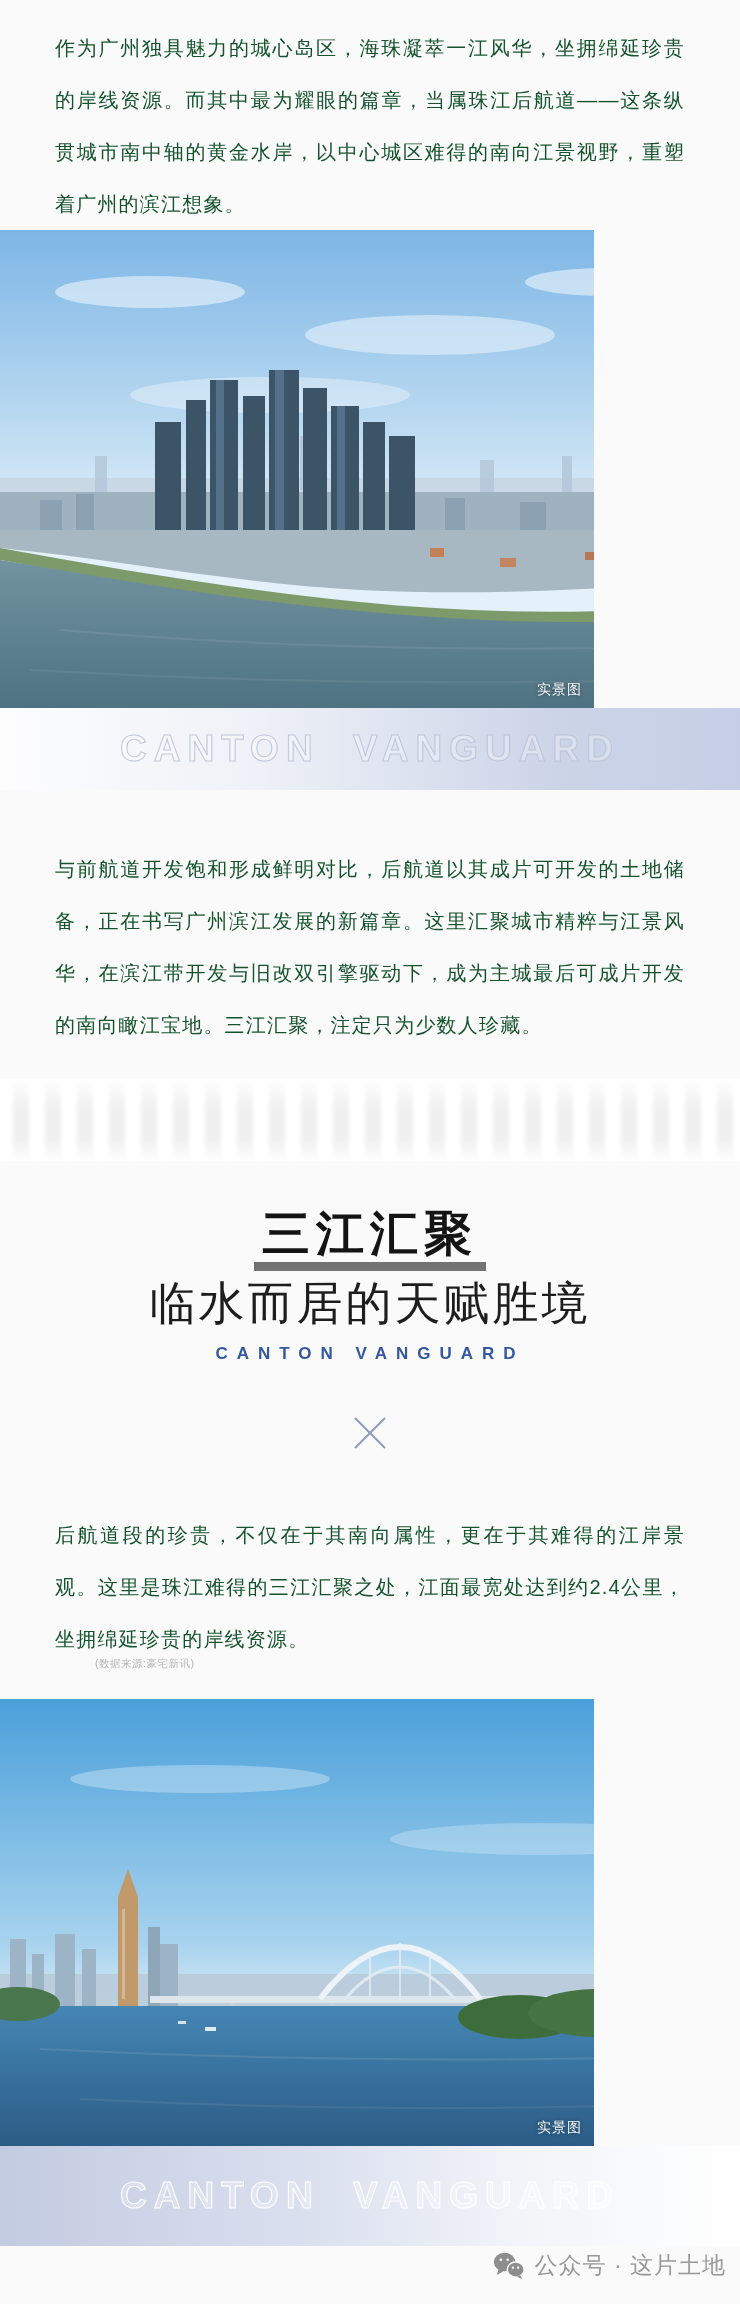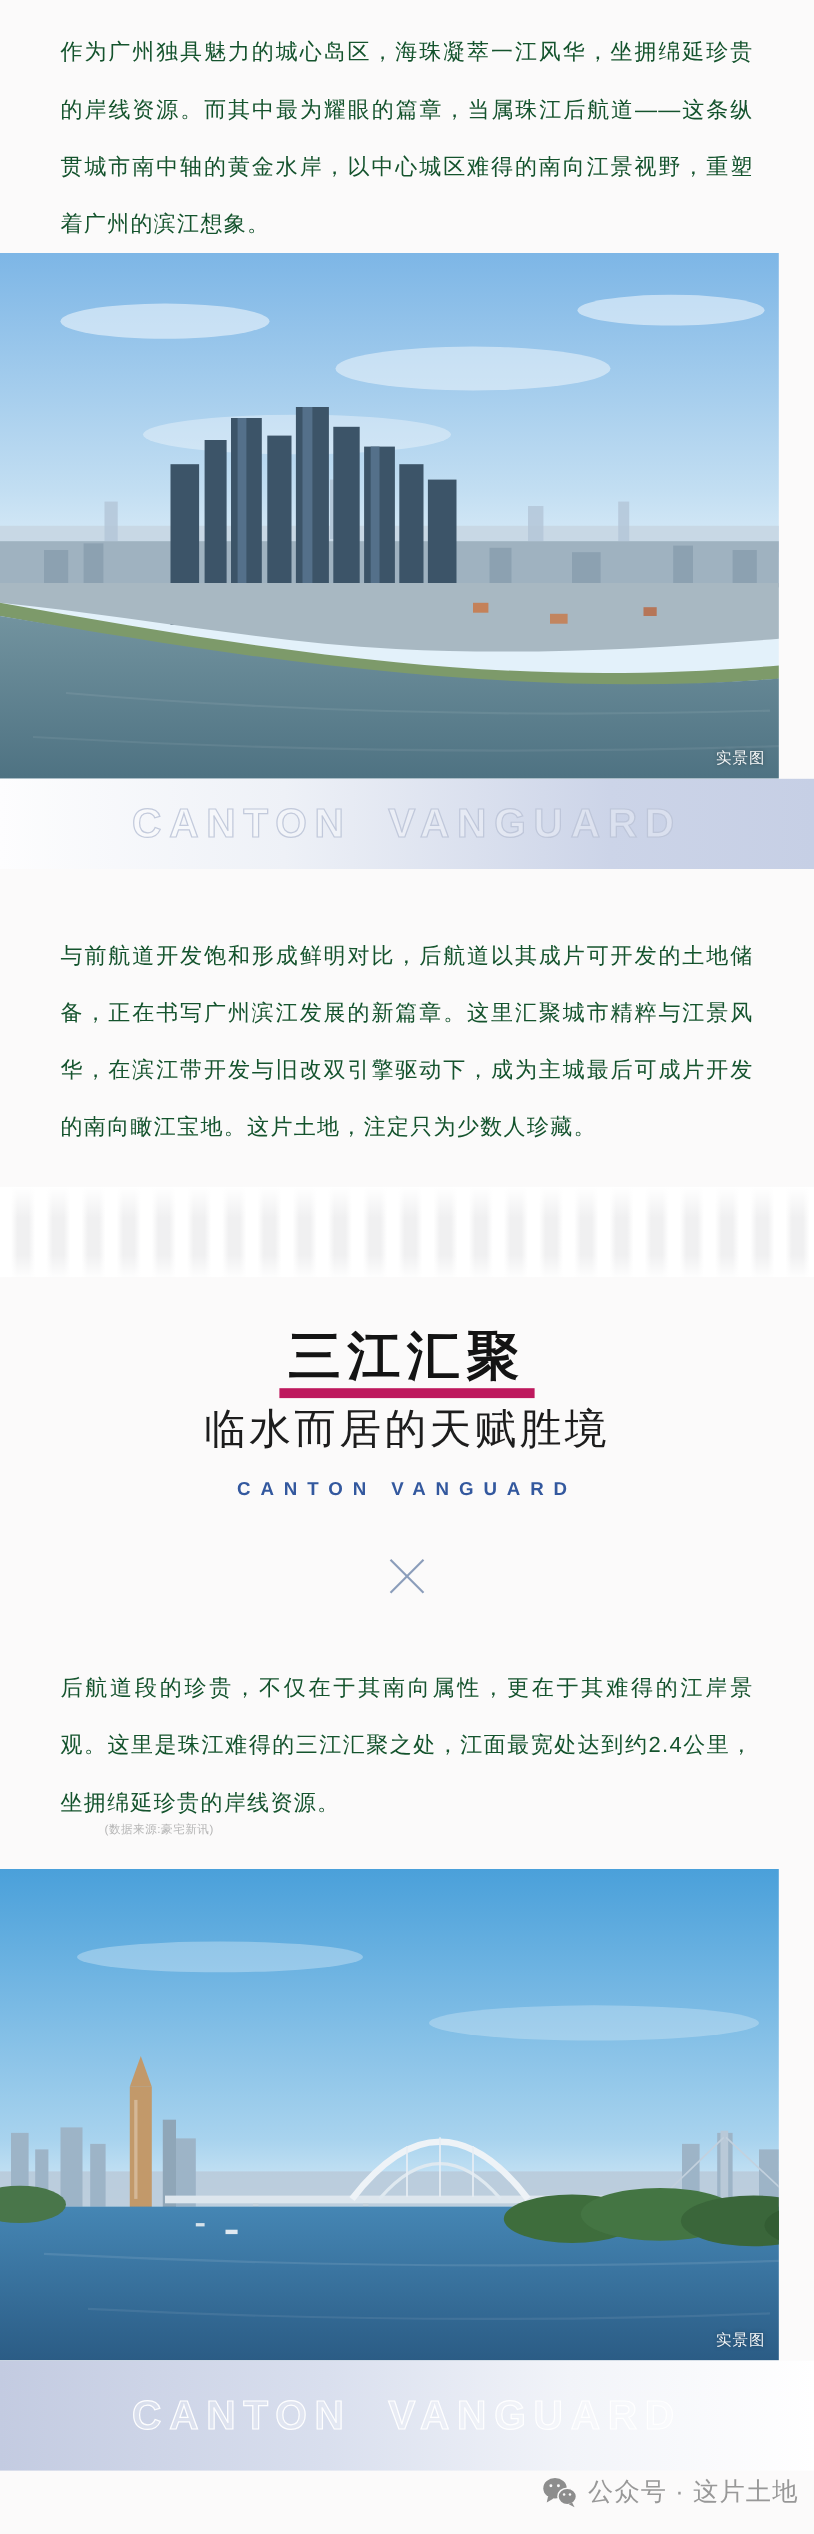--- a/index.html
+++ b/index.html
@@ -25,21 +25,21 @@
   #para3 { margin-top: 56px; }
   .source-note {
     margin: -8px 0 0 95px;
     font-size: 10.5px;
     line-height: 12px;
     color: #b5b5b5;
     letter-spacing: 0.5px;
   }
 
   
-  figure.photo { margin: 0; position: relative; width: 708px; overflow: hidden; }
+  figure.photo { margin: 0; position: relative; width: 594px; overflow: hidden; }
   #photo1 { height: 478px; margin-top: 0; }
   #photo2 { height: 447px; margin-top: 30px; }
   figure.photo svg { display: block; }
   .photo-label {
     position: absolute;
     right: 12px; bottom: 9px;
     font-size: 14px;
     color: rgba(255,255,255,0.95);
     text-shadow: 0 0 4px rgba(0,0,0,0.4);
     letter-spacing: 1px;
@@ -80,31 +80,31 @@
   
   .section-head { margin-top: 47px; text-align: center; }
   .section-title {
     display: inline-block;
     margin: 0;
     font-size: 48px;
     line-height: 52px;
     font-weight: 900;
     letter-spacing: 6px;
     color: #141414;
-    border-bottom: 9px solid #be185d;
+    border-bottom: 9px solid #737373;
     padding: 0 8px 2px 8px;
   }
   .section-subtitle {
     margin: 6px 0 0 0;
-    font-size: 38px;
+    font-size: 46px;
     line-height: 52px;
     font-weight: 400;
     letter-spacing: 3px;
     color: #1d1d1d;
-    font-family: Liberation Mono, monospace;
+    font-family: Liberation Sans, sans-serif;
   }
   .section-eyebrow {
     margin-top: 16px;
     font-size: 17px;
     line-height: 18px;
     font-weight: 700;
     letter-spacing: 9px;
     color: #33589e;
   }
   .cross-divider { display: block; margin: 50px auto 0 auto; }
@@ -188,21 +188,21 @@
     <path d="M60,400 C200,412 420,424 700,416" stroke="#ffffff" stroke-width="2" fill="none" opacity="0.08"></path>
     <path d="M30,440 C240,452 480,456 720,448" stroke="#ffffff" stroke-width="2" fill="none" opacity="0.07"></path>
   </svg>
   <span class="photo-label">实景图</span>
 </figure>
 
 <div class="wm-band" id="wm-band-1">
   <span class="wm-text">CANTON VANGUARD</span>
 </div>
 
-<p id="para2" class="body-text">与前航道开发饱和形成鲜明对比，后航道以其成片可开发的土地储备，正在书写广州滨江发展的新篇章。这里汇聚城市精粹与江景风华，在滨江带开发与旧改双引擎驱动下，成为主城最后可成片开发的南向瞰江宝地。这片土地，注定只为少数人珍藏。</p>
+<p id="para2" class="body-text">与前航道开发饱和形成鲜明对比，后航道以其成片可开发的土地储备，正在书写广州滨江发展的新篇章。这里汇聚城市精粹与江景风华，在滨江带开发与旧改双引擎驱动下，成为主城最后可成片开发的南向瞰江宝地。三江汇聚，注定只为少数人珍藏。</p>
 
 <div class="stripe-band"></div>
 
 <div class="section-head">
   <h1 class="section-title">三江汇聚</h1>
   <h2 class="section-subtitle">临水而居的天赋胜境</h2>
   <div class="section-eyebrow">CANTON VANGUARD</div>
   <svg class="cross-divider" width="40" height="40" viewBox="0 0 40 40">
     <line x1="5" y1="5" x2="35" y2="35" stroke="#8b9dba" stroke-width="2"></line>
     <line x1="35" y1="5" x2="5" y2="35" stroke="#8b9dba" stroke-width="2"></line>

